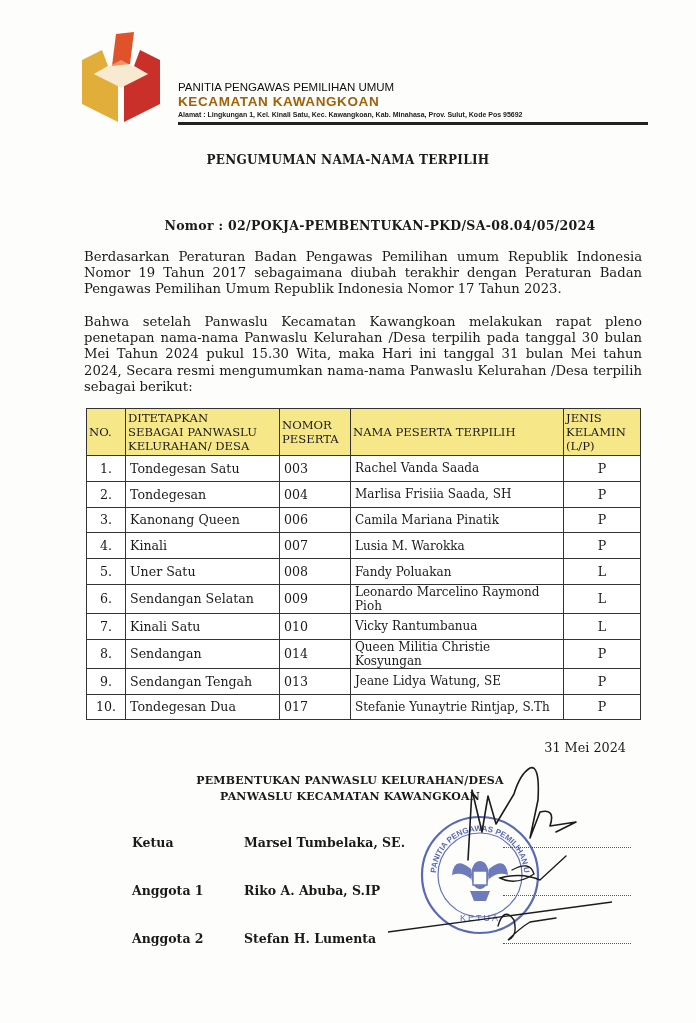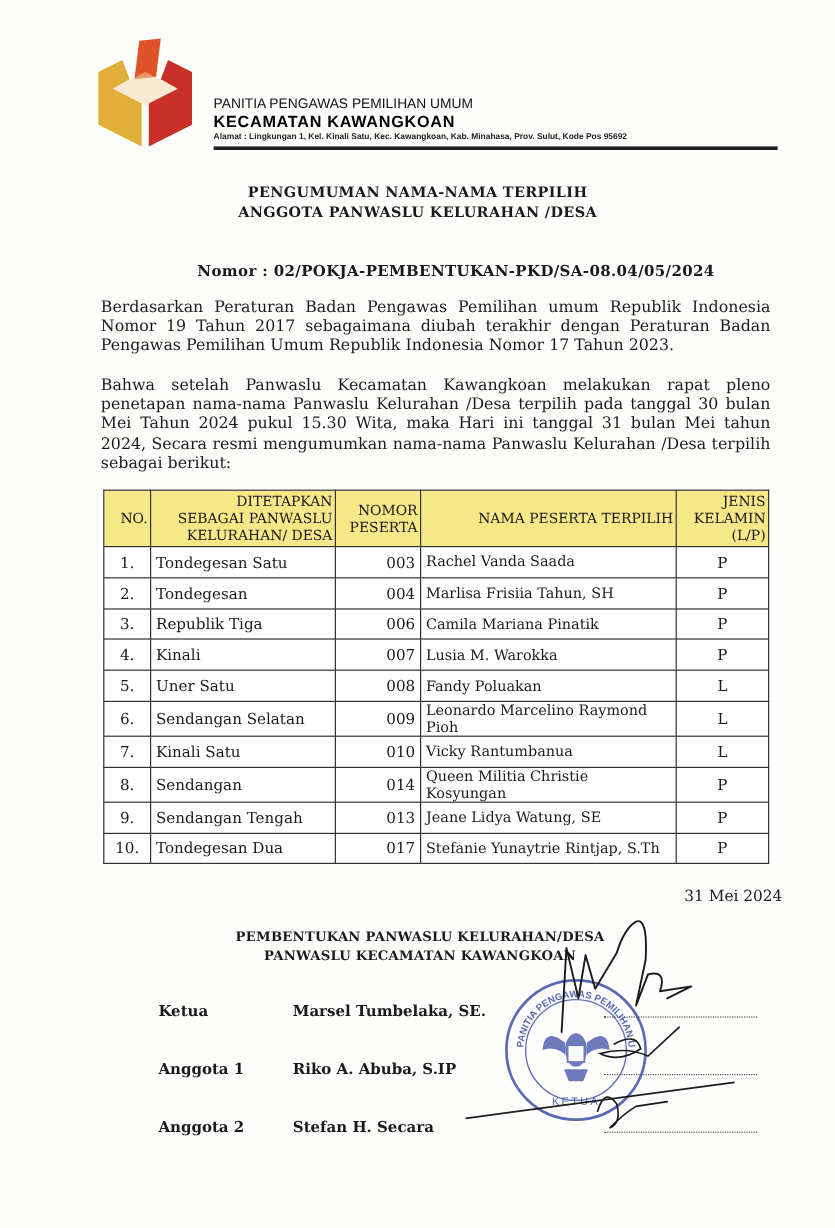--- a/index.html
+++ b/index.html
@@ -1,37 +1,37 @@
 <!DOCTYPE html>
 <html><head>
 <meta charset="utf-8">
 <style>
   html, body { margin:0; padding:0; }
   body { width:696px; height:1023px; background:#fdfdfb; position:relative; overflow:hidden; font-family:"DejaVu Serif", serif; color:#1a1a1a; }
   .letterhead { position:absolute; left:78px; top:30px; width:570px; height:96px; }
   .logo { position:absolute; left:0; top:0; width:86px; height:96px; }
   .org-name { position:absolute; left:100px; top:10px; font-family:"Liberation Sans", sans-serif; font-weight:bold; font-size:33px; letter-spacing:0.5px; color:#111; }
   .org-sub1 { position:absolute; left:100px; top:51px; font-family:"Liberation Sans", sans-serif; font-size:11.5px; color:#111; }
-  .org-sub2 { position:absolute; left:100px; top:64px; font-family:"Liberation Sans", sans-serif; font-weight:bold; font-size:13.5px; letter-spacing:0.6px; color:#000000; }
+  .org-sub2 { position:absolute; left:100px; top:64px; font-family:"Liberation Sans", sans-serif; font-weight:bold; font-size:13.5px; letter-spacing:0.6px; color:#a16207; }
   .org-addr { position:absolute; left:100px; top:81px; font-family:"Liberation Sans", sans-serif; font-size:7px; font-weight:bold; color:#222; }
   .rule { position:absolute; left:100px; top:92px; width:470px; height:3px; background:#222; }
   .title { position:absolute; left:0; width:696px; text-align:center; top:152px; font-weight:bold; font-size:12px; line-height:16.5px; letter-spacing:0.3px; }
   .nomor { position:absolute; left:0; width:696px; text-align:center; top:218px; font-weight:bold; font-size:12.5px; letter-spacing:0.3px;padding-left:32px; }
   .para { position:absolute; left:84px; width:558px; font-size:13.2px; line-height:16.2px; text-align:justify; text-align-last:left; }
   .p1 { top:249px; }
   .p2 { top:314px; }
   table.list { position:absolute; left:86px; top:408px; width:555px; border-collapse:collapse; font-size:12.6px; }
-  table.list th { background:#f6e889; font-weight:normal; font-size:11.6px; line-height:14px; border:1px solid #333; padding:2px 2px; text-align:right; color:#1a1a1a; }
+  table.list th { background:#f6e889; font-weight:normal; font-size:11.6px; line-height:14px; border:1px solid #333; padding:2px 2px; text-align:left; color:#1a1a1a; }
   table.list td { border:1px solid #333; height:24.8px; padding:0 4px; background:#fff; }
   td.c-no { text-align:center; width:30px; }
   td.c-desa { width:145px; }
-  td.c-nomor { text-align:right; width:62px; }
+  td.c-nomor { text-align:left; width:62px; }
   td.c-nama { font-size:12px; }
   td.c-jk { text-align:center; width:68px; }
-  .date { position:absolute; right:44px; top:740px; font-size:12.8px; }
+  .date { position:absolute; right:70px; top:740px; font-size:12.8px; }
   .sig-title { position:absolute; left:160px; width:380px; text-align:center; top:773px; font-weight:bold; font-size:11px; line-height:16px; letter-spacing:0.2px; }
   .sig-row { position:absolute; left:132px; font-weight:bold; font-size:12.5px; }
   .sig-role { position:absolute; left:0; width:100px; }
   .sig-name { position:absolute; left:112px; white-space:nowrap;text-align:right; }
   .dots { position:absolute; left:503px; width:128px; border-bottom:1.5px dotted #555; height:1px; }
   .stamp { position:absolute; left:418px; top:813px; width:124px; height:124px; }
   .signature { position:absolute; left:380px; top:760px; width:240px; height:200px; }
 </style>
 </head>
 <body>
@@ -44,21 +44,20 @@
     <polygon points="16,44 43,30 70,44 43,58" fill="#f3d6a8" opacity="0.5"></polygon>
   </svg>
   <div class="org-sub1">PANITIA PENGAWAS PEMILIHAN UMUM</div>
   <div class="org-sub2">KECAMATAN KAWANGKOAN</div>
   <div class="org-addr">Alamat : Lingkungan 1, Kel. Kinali Satu, Kec. Kawangkoan, Kab. Minahasa, Prov. Sulut, Kode Pos 95692</div>
   <div class="rule"></div>
 </div>
 
 <div class="title">
   <div>PENGUMUMAN NAMA-NAMA TERPILIH</div>
-  <div>ANGGOTA PANWASLU KELURAHAN /DESA</div>
 </div>
 <div class="nomor">Nomor : 02/POKJA-PEMBENTUKAN-PKD/SA-08.04/05/2024</div>
 
 <div class="para p1">Berdasarkan Peraturan Badan Pengawas Pemilihan umum Republik Indonesia Nomor 19 Tahun 2017 sebagaimana diubah terakhir dengan Peraturan Badan Pengawas Pemilihan Umum Republik Indonesia Nomor 17 Tahun 2023.</div>
 <div class="para p2">Bahwa setelah Panwaslu Kecamatan Kawangkoan melakukan rapat pleno penetapan nama-nama Panwaslu Kelurahan /Desa terpilih pada tanggal 30 bulan Mei Tahun 2024 pukul 15.30 Wita, maka Hari ini tanggal 31 bulan Mei tahun 2024, Secara resmi mengumumkan nama-nama Panwaslu Kelurahan /Desa terpilih sebagai berikut:</div>
 
 <table class="list">
   <thead>
     <tr>
       <th><span>NO.</span></th>
@@ -84,26 +83,26 @@
         <td class="c-no">1.</td>
         <td class="c-desa">Tondegesan Satu</td>
         <td class="c-nomor">003</td>
         <td class="c-nama">Rachel Vanda Saada</td>
         <td class="c-jk">P</td>
       </tr>
       <tr>
         <td class="c-no">2.</td>
         <td class="c-desa">Tondegesan</td>
         <td class="c-nomor">004</td>
-        <td class="c-nama">Marlisa Frisiia Tahun, SH</td>
+        <td class="c-nama">Marlisa Frisiia Saada, SH</td>
         <td class="c-jk">P</td>
       </tr>
       <tr>
         <td class="c-no">3.</td>
-        <td class="c-desa">Republik Tiga</td>
+        <td class="c-desa">Kanonang Queen</td>
         <td class="c-nomor">006</td>
         <td class="c-nama">Camila Mariana Pinatik</td>
         <td class="c-jk">P</td>
       </tr>
       <tr>
         <td class="c-no">4.</td>
         <td class="c-desa">Kinali</td>
         <td class="c-nomor">007</td>
         <td class="c-nama">Lusia M. Warokka</td>
         <td class="c-jk">P</td>
@@ -167,21 +166,21 @@
 <div class="dots" style="top:846px;"></div>
 
 <div class="sig-row" style="top:883px;">
   <span class="sig-role">Anggota 1</span>
   <span class="sig-name">Riko A. Abuba, S.IP</span>
 </div>
 <div class="dots" style="top:894px;"></div>
 
 <div class="sig-row" style="top:931px;">
   <span class="sig-role">Anggota 2</span>
-  <span class="sig-name">Stefan H. Secara</span>
+  <span class="sig-name">Stefan H. Lumenta</span>
 </div>
 <div class="dots" style="top:942px;"></div>
 
 <svg class="stamp" viewBox="0 0 124 124">
   <defs>
     <path id="arcTop" d="M 18,62 A 44,44 0 0 1 106,62"></path>
   </defs>
   <circle cx="62" cy="62" r="58" fill="none" stroke="#3d4fa8" stroke-width="2.2" opacity="0.85"></circle>
   <circle cx="62" cy="62" r="42" fill="none" stroke="#3d4fa8" stroke-width="1.2" opacity="0.8"></circle>
   <text font-size="8" fill="#3d4fa8" font-family="Liberation Sans, sans-serif" font-weight="bold" opacity="0.85">

